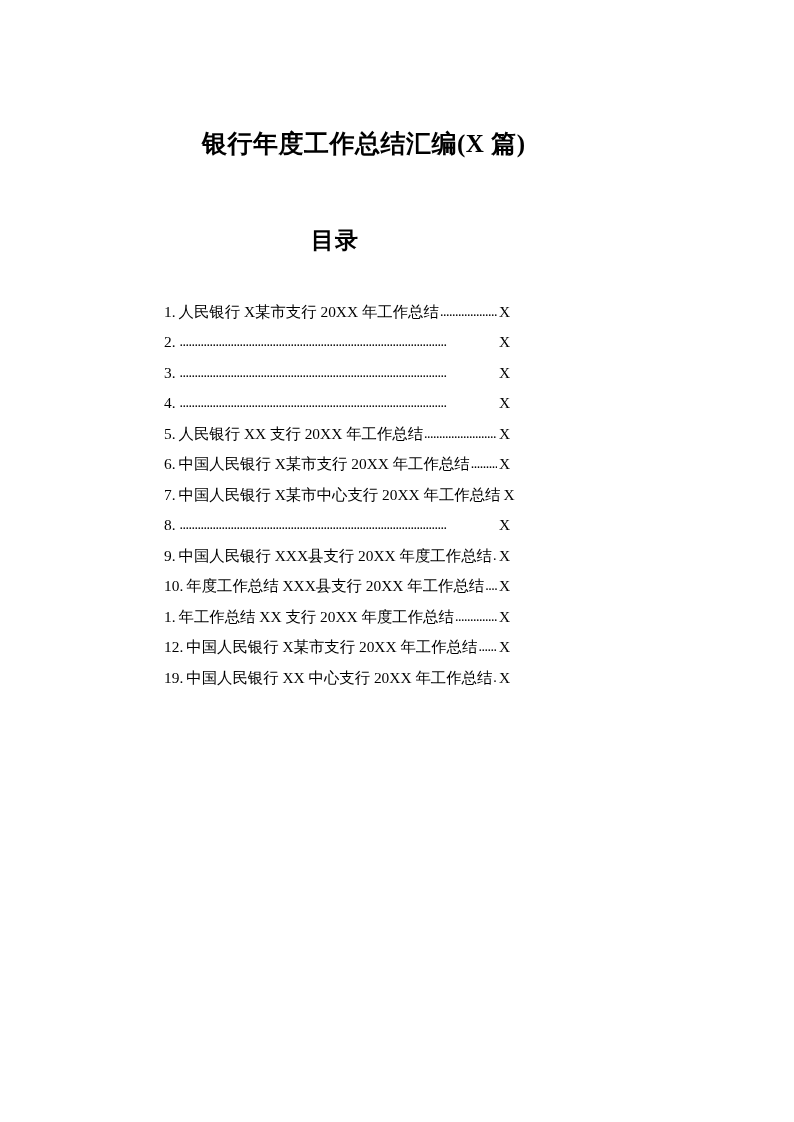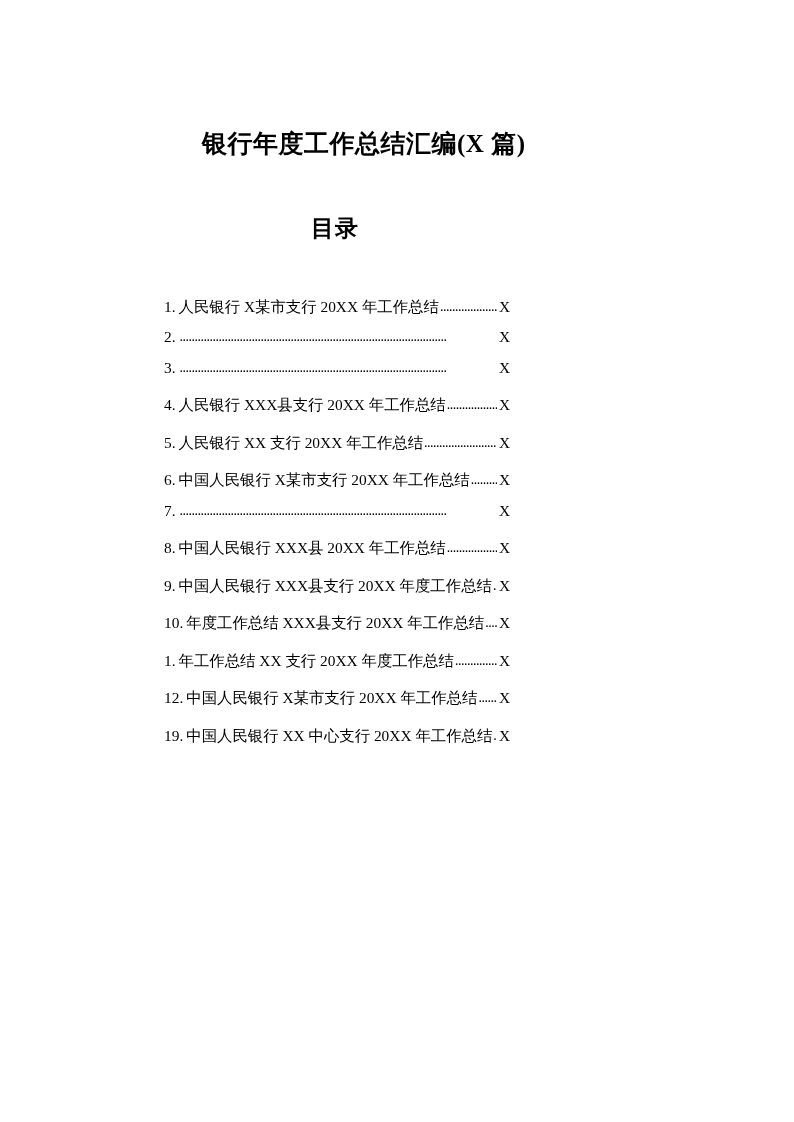--- a/index.html
+++ b/index.html
@@ -30,21 +30,21 @@
     margin: 0;
     padding-top: 128px;
     text-align: left;
     padding-left: 84px;
     line-height: 1.3;
   }
   .toc-heading {
     font-size: 23px;
     font-weight: 700;
     text-align: center;
-    margin: 0;
+    margin: 12px;
     padding-top: 52px;
     letter-spacing: 1px;
   }
   .toc {
     margin-top: 48px;
     padding: 0 42px 0 46px;
   }
   .toc-entry {
     display: flex;
     align-items: baseline;
@@ -52,21 +52,20 @@
     line-height: 1.0;
     margin-bottom: 14.5px;
     white-space: nowrap;
   }
   .toc-num {
     flex: 0 0 auto;
     padding-right: 3px;
   }
   .toc-text {
     flex: 0 0 auto;
-    margin-top: 7px;
   }
   .toc-leader {
     flex: 1 1 auto;
     overflow: hidden;
     white-space: nowrap;
     margin: 0 1px;
     position: relative;
     bottom: 1px;
     letter-spacing: -0.5px;
     font-size: 14px;
@@ -97,44 +96,43 @@
         <span class="toc-leader">.........................................................................................</span>
         <span class="toc-page">X</span>
       </div>
       <div class="toc-entry">
         <span class="toc-num">3.</span>
         <span class="toc-leader">.........................................................................................</span>
         <span class="toc-page">X</span>
       </div>
       <div class="toc-entry">
         <span class="toc-num">4.</span>
-        <span class="toc-text">人民银行 XXX县支行 20XX 年工作总结</span>
         <span class="toc-leader">.........................................................................................</span>
         <span class="toc-page">X</span>
       </div>
       <div class="toc-entry">
         <span class="toc-num">5.</span>
         <span class="toc-text">人民银行 XX 支行 20XX 年工作总结</span>
         <span class="toc-leader">.........................................................................................</span>
         <span class="toc-page">X</span>
       </div>
       <div class="toc-entry">
         <span class="toc-num">6.</span>
         <span class="toc-text">中国人民银行 X某市支行 20XX 年工作总结</span>
         <span class="toc-leader">.........................................................................................</span>
         <span class="toc-page">X</span>
       </div>
       <div class="toc-entry">
         <span class="toc-num">7.</span>
+        <span class="toc-text">中国人民银行 X某市中心支行 20XX 年工作总结</span>
         <span class="toc-leader">.........................................................................................</span>
         <span class="toc-page">X</span>
       </div>
       <div class="toc-entry">
         <span class="toc-num">8.</span>
-        <span class="toc-text">中国人民银行 XXX县 20XX 年工作总结</span>
         <span class="toc-leader">.........................................................................................</span>
         <span class="toc-page">X</span>
       </div>
       <div class="toc-entry">
         <span class="toc-num">9.</span>
         <span class="toc-text">中国人民银行 XXX县支行 20XX 年度工作总结</span>
         <span class="toc-leader">.........................................................................................</span>
         <span class="toc-page">X</span>
       </div>
       <div class="toc-entry">

